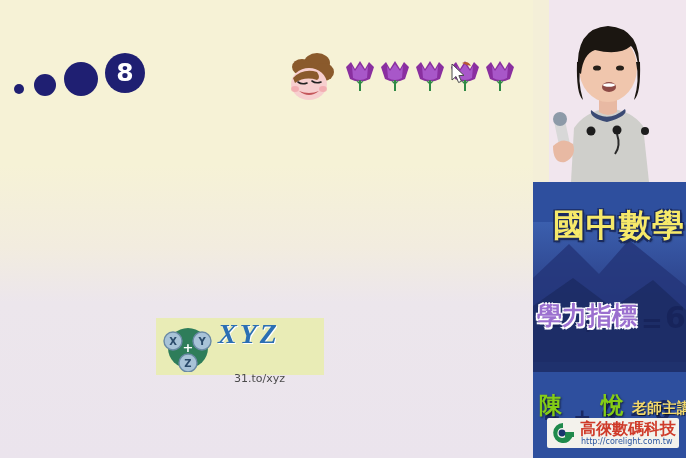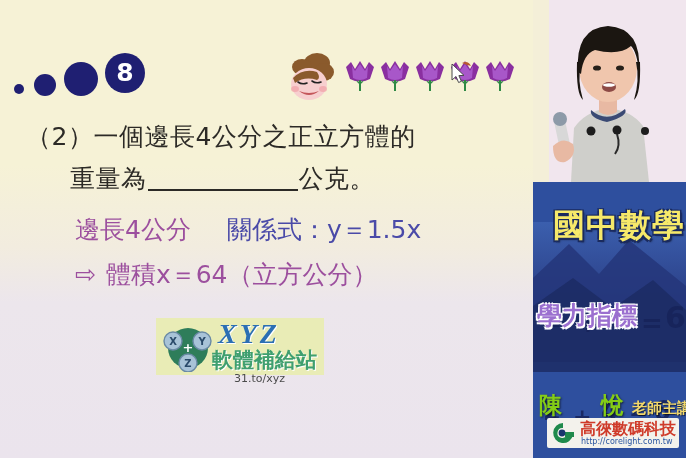--- a/index.html
+++ b/index.html
@@ -385,50 +385,35 @@
       <path d="M3 9 L8 4 L12 11 L17 3 L22 11 L26 4 L31 9 L27 21 Q17 26 7 21 Z" fill="#8a2fa0"></path>
       <path d="M9 8 L12 13 L17 6 L22 13 L25 8 L24 20 Q17 24 10 20 Z" fill="#a857c9"></path>
       <path d="M13 22 q4 8 8 0 q-4 4 -8 0 Z" fill="#2f8a45"></path>
       <rect x="16" y="22" width="2" height="11" fill="#2f8a45"></rect>
     </svg>
 
     <svg id="cursor-arrow" viewBox="0 0 16 22">
       <path d="M1 1 L1 17 L5 13.5 L7.6 19.5 L10.4 18.3 L7.9 12.6 L13 12.4 Z" fill="#ffffff" stroke="#4a4a4a" stroke-width="1"></path>
     </svg>
 
-    <div id="question">
-      <div id="q-line-1"><span>（2）</span><span>一個邊長4公分之正立方體的</span></div>
-      <div id="q-line-2"><span>重量為</span><span class="blank-line"></span><span>公克。</span></div>
-    </div>
-
-    <div id="solution">
-      <div id="sol-row-1">
-        <span class="sol-purple">邊長4公分</span>
-        <span class="sol-blue" id="sol-formula">關係式：y＝1.5x</span>
-      </div>
-      <div id="sol-row-2">
-        <span class="sol-purple" id="sol-arrow">⇨</span>
-        <span class="sol-purple">體積x＝64（立方公分）</span>
-      </div>
-    </div>
+
 
     <div id="xyz-watermark">
       <div id="xyz-banner">
         <svg id="xyz-emblem" viewBox="0 0 52 50">
           <circle cx="26" cy="26" r="20" fill="#2e7d5a"></circle>
           <circle cx="11" cy="19" r="9" fill="#a8c3d8" stroke="#6a8aa5" stroke-width="1.4"></circle>
           <circle cx="40" cy="19" r="9" fill="#a8c3d8" stroke="#6a8aa5" stroke-width="1.4"></circle>
           <circle cx="26" cy="41" r="9" fill="#a8c3d8" stroke="#6a8aa5" stroke-width="1.4"></circle>
           <text x="11" y="23" font-size="10" font-weight="bold" fill="#2a4a6a" text-anchor="middle" font-family="DejaVu Sans">X</text>
           <text x="40" y="23" font-size="10" font-weight="bold" fill="#2a4a6a" text-anchor="middle" font-family="DejaVu Sans">Y</text>
           <text x="26" y="45" font-size="10" font-weight="bold" fill="#2a4a6a" text-anchor="middle" font-family="DejaVu Sans">Z</text>
           <text x="26" y="30" font-size="13" font-weight="bold" fill="#ffffff" text-anchor="middle" font-family="DejaVu Sans">+</text>
         </svg>
         <div id="xyz-letters">XYZ</div>
-        <div id="xyz-cn">軟體補給站</div>
       </div>
       <div id="xyz-url">31.to/xyz</div>
     </div>
   </div>
 
   <div id="right-panel">
 
     <div id="video-teacher">
       <svg viewBox="0 0 153 182" width="153" height="182">
         <rect x="0" y="0" width="153" height="182" fill="#f1e6ee"></rect>

